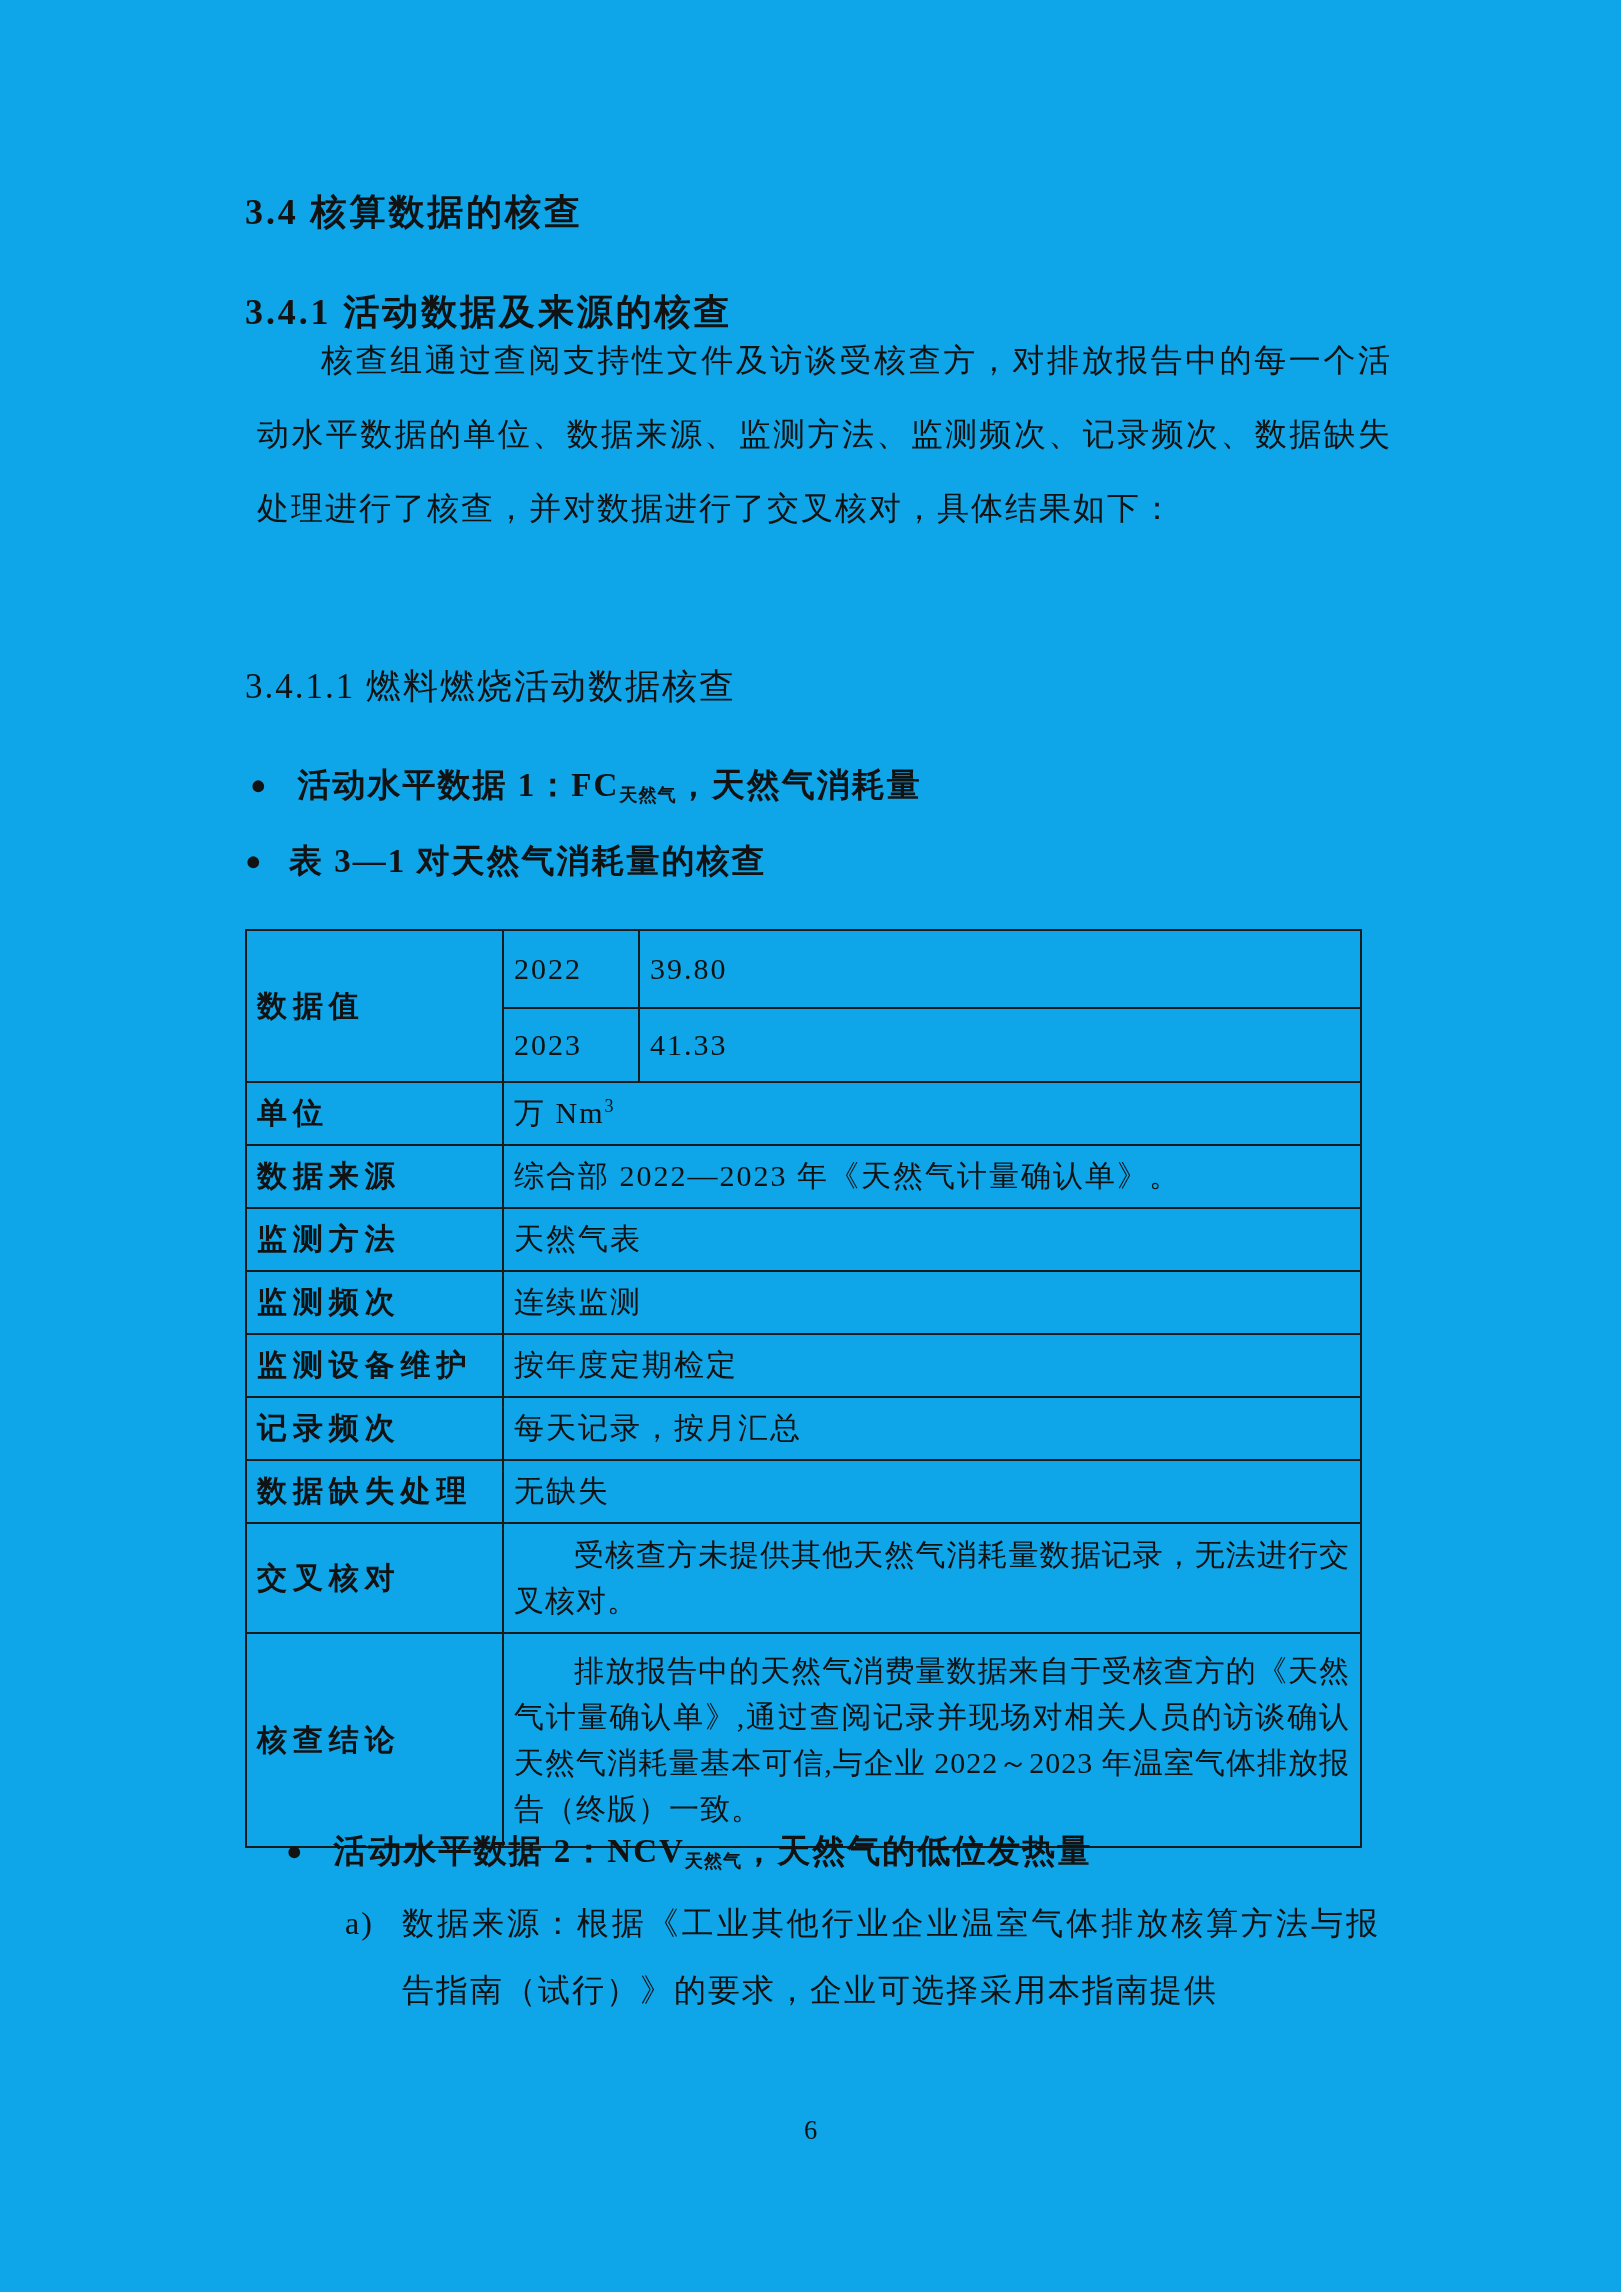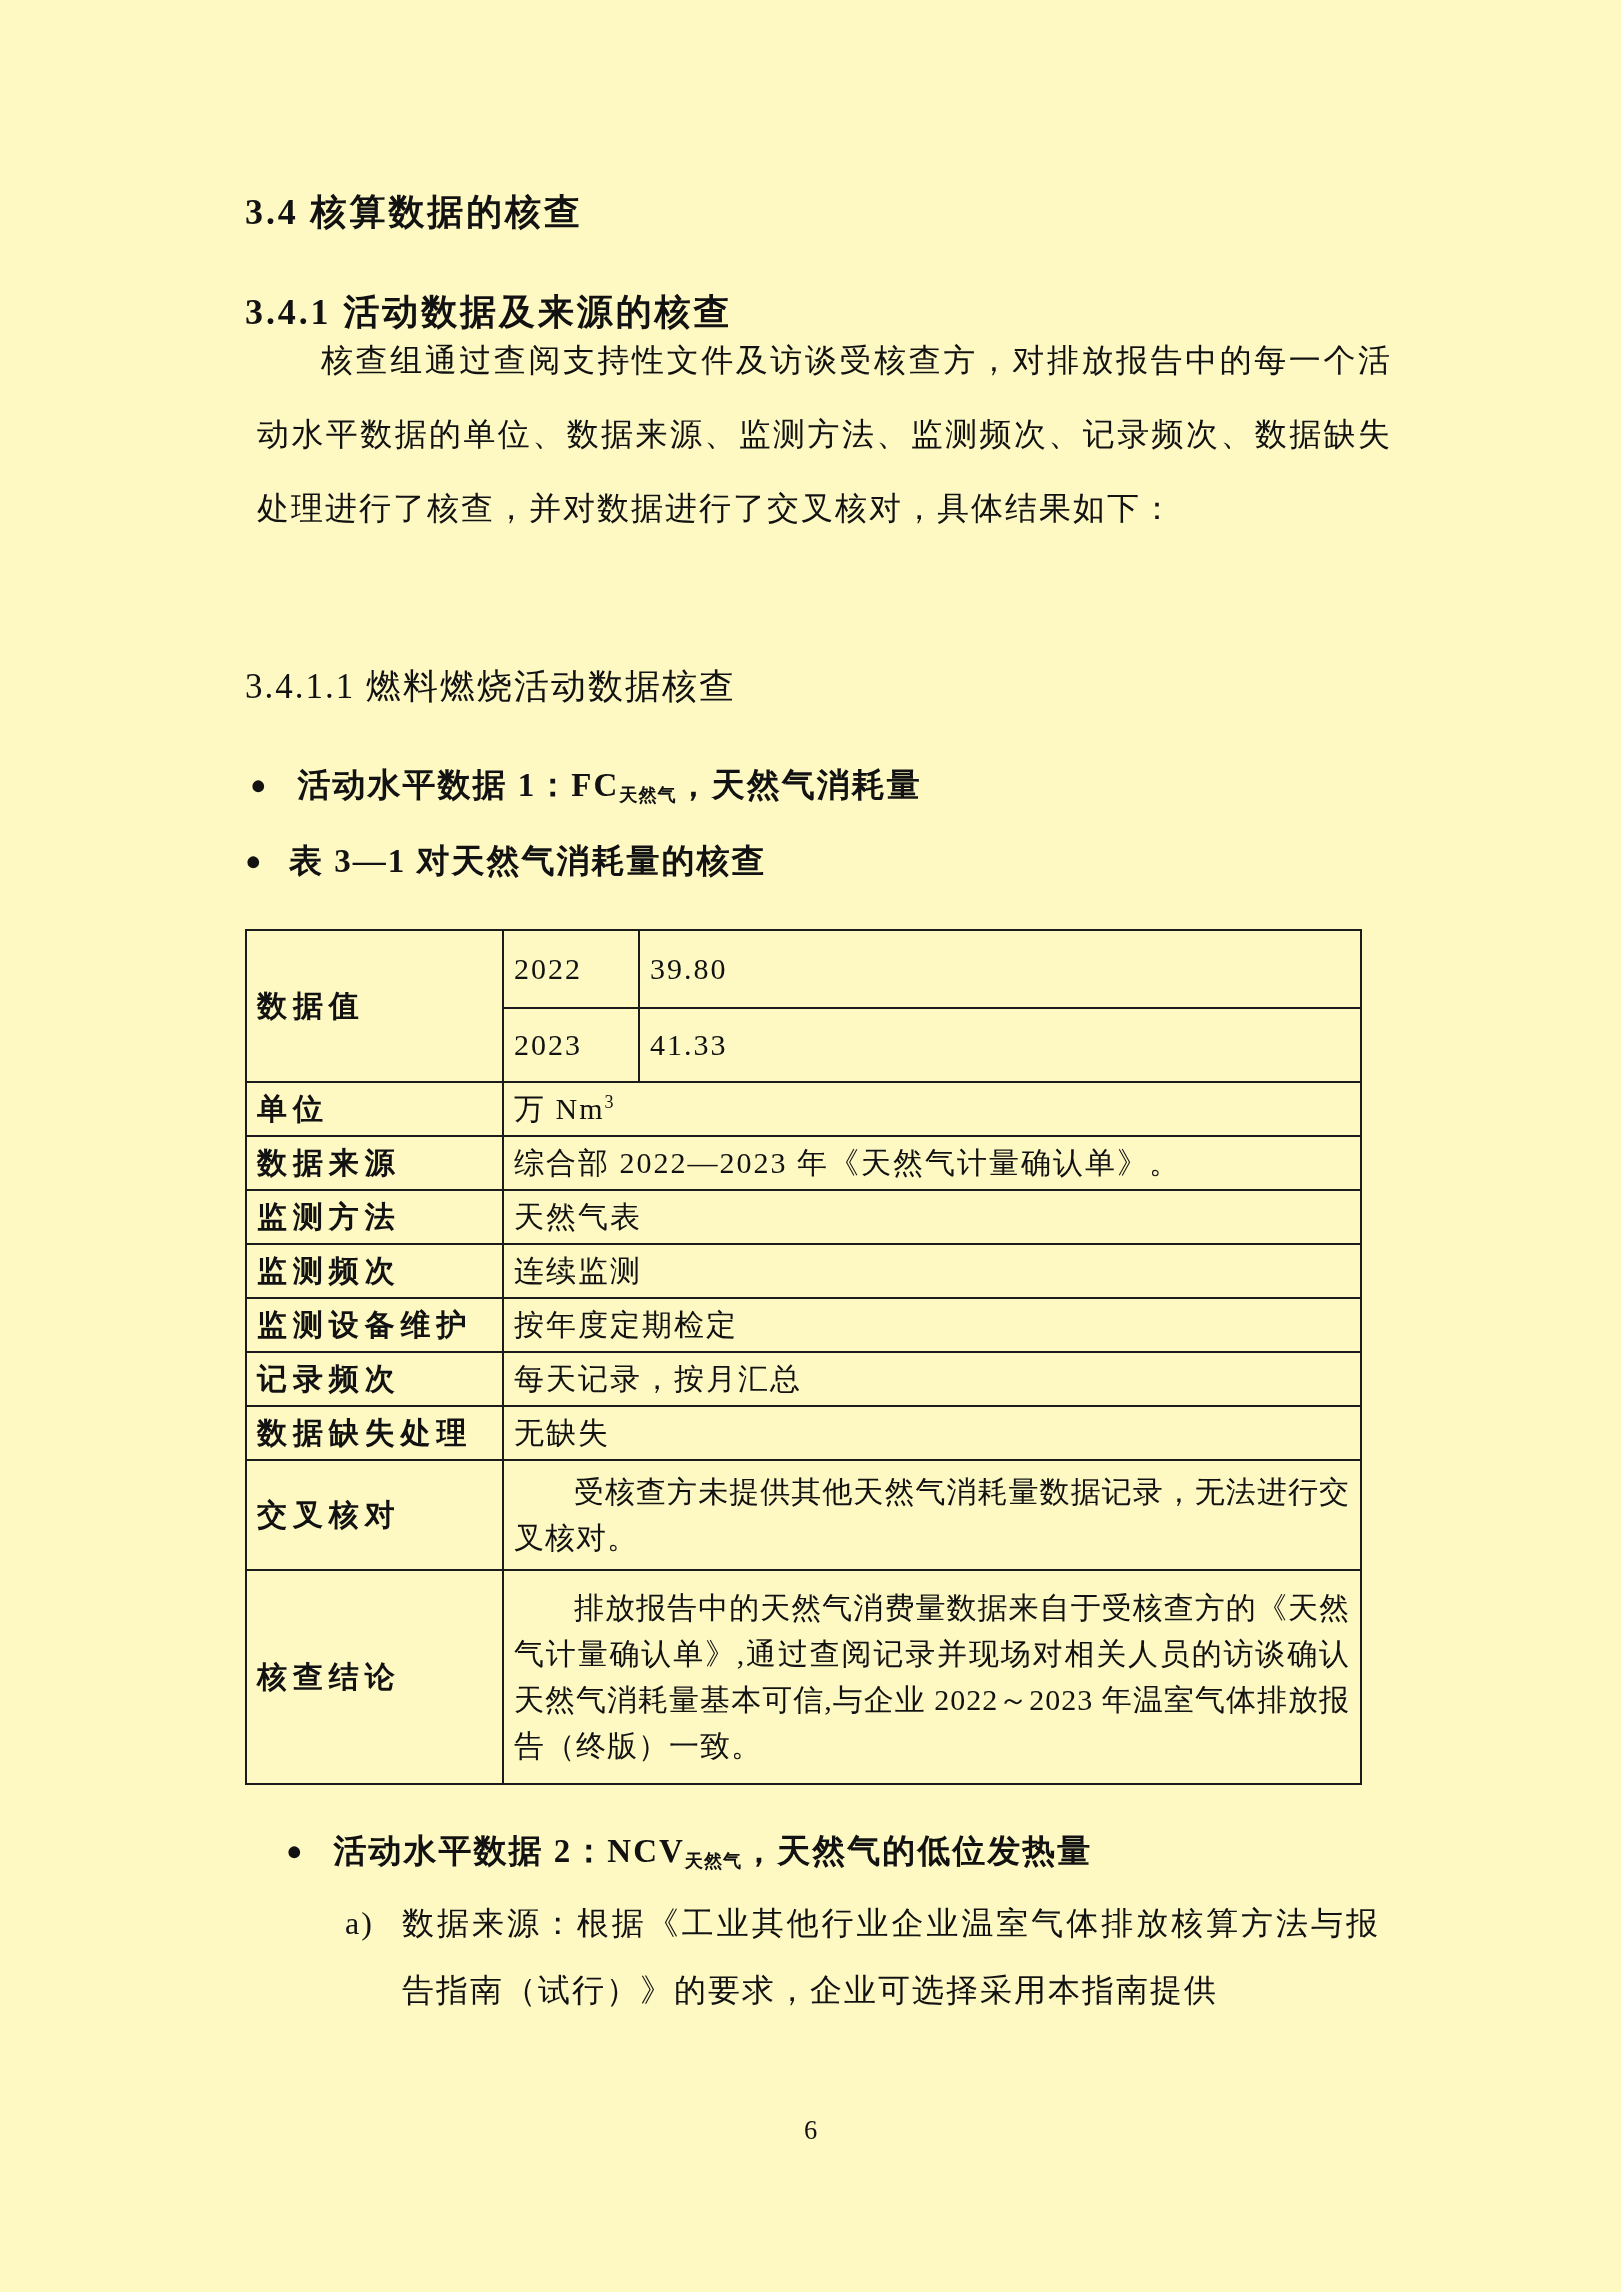--- a/index.html
+++ b/index.html
@@ -2,21 +2,21 @@
 <html lang="zh"><head>
 <meta charset="utf-8">
 <style>
   html,body{margin:0;padding:0;background:#ffffff;}
   body{
     width:1621px;height:2293px;
     font-family:"Liberation Serif","DejaVu Serif",serif;
     color:#121212;
     -webkit-font-smoothing:antialiased;
   }
-  .page{position:relative;width:1621px;height:2293px;background:#fef9c3;overflow:hidden;}
+  .page{position:relative;width:1621px;height:2293px;background:#0ea5e9;overflow:hidden;}
 
   .h1{position:absolute;left:245px;top:188px;font-size:36px;font-weight:bold;letter-spacing:2.9px;}
   .h2{position:absolute;left:245px;top:288px;font-size:36px;font-weight:bold;letter-spacing:2.9px;}
   .para{
     position:absolute;left:245px;top:323px;width:1135px;
     font-size:32px;line-height:74px;letter-spacing:2px;
     text-align:justify;text-indent:2em;margin-left:12px;
   }
   .h3{position:absolute;left:245px;top:663px;font-size:35px;font-weight:normal;letter-spacing:2px;}
 
@@ -44,21 +44,21 @@
     overflow:hidden;
   }
   td.lbl{font-weight:bold;letter-spacing:5.9px;white-space:nowrap;}
   td.val,td.year{letter-spacing:2px;white-space:nowrap;}
   td.longtext{
     white-space:normal;text-align:justify;text-indent:2em;
     line-height:46px;letter-spacing:1px;padding:7.8px 17.6px;
   }
   .rh-sub{height:78px;}
   .rh-sub2{height:74px;margin-left:48px;}
-  .rh-s{height:54px;}
+  .rh-s{height:63px;}
   .rh-cross{height:110px;}
   .rh-concl{height:214px;}
   sup{font-size:0.6em;}
 
   .item-a{
     position:absolute;left:345px;top:1890px;width:1035px;
     font-size:32px;line-height:67px;letter-spacing:2px;
     display:flex;align-items:flex-start;
   }
   .item-a .marker{flex:0 0 57px;}

